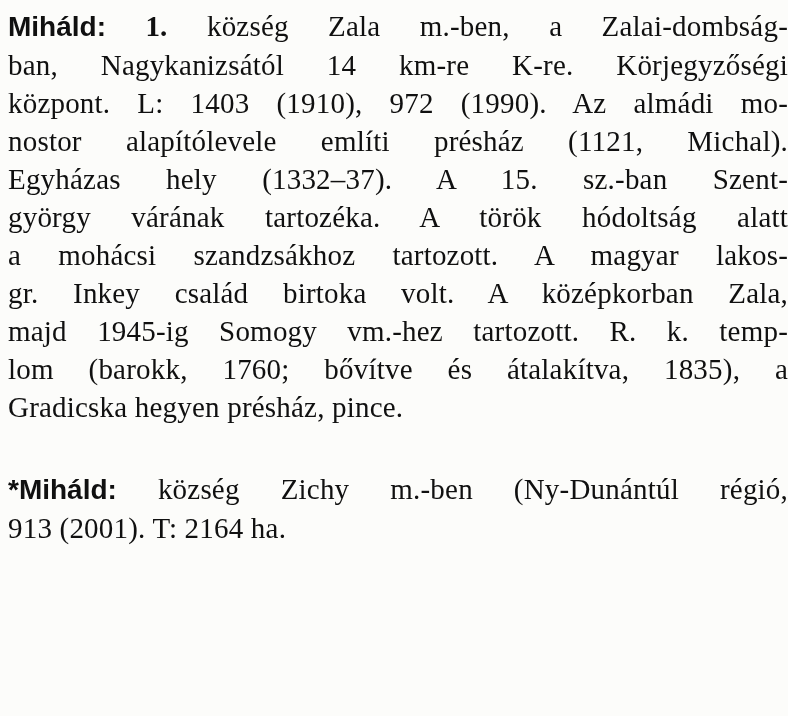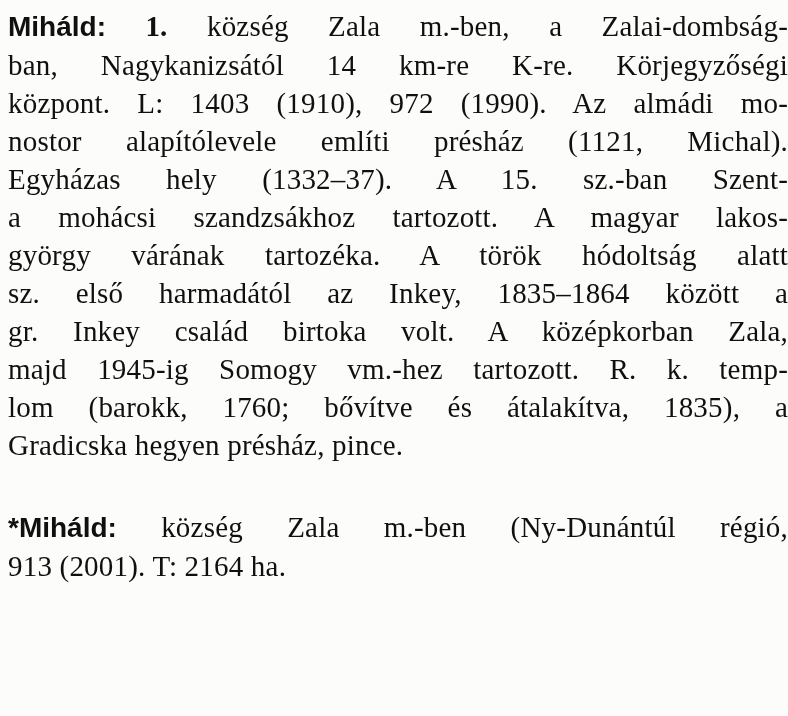--- a/index.html
+++ b/index.html
@@ -58,30 +58,29 @@
   <div class="entry">
     <div class="line">
       <span class="headword">Miháld:</span>
       <span class="sense-number">1.</span>
       <span>község Zala m.-ben, a Zalai-dombság-</span>
     </div>
     <div class="line">ban, Nagykanizsától 14 km-re K-re. Körjegyzőségi</div>
     <div class="line">központ. L: 1403 (1910), 972 (1990). Az almádi mo-</div>
     <div class="line">nostor alapítólevele említi présház (1121, Michal).</div>
     <div class="line">Egyházas hely (1332–37). A 15. sz.-ban Szent-</div>
+    <div class="line">györgy várának tartozéka. A török hódoltság alatt</div>
     <div class="line">a mohácsi szandzsákhoz tartozott. A magyar lakos-</div>
-    <div class="line">györgy várának tartozéka. A török hódoltság alatt</div>
-    <div class="line">sz. első harmadától az Inkey, 1835–1864 között a</div>
     <div class="line">gr. Inkey család birtoka volt. A középkorban Zala,</div>
     <div class="line">majd 1945-ig Somogy vm.-hez tartozott. R. k. temp-</div>
     <div class="line">lom (barokk, 1760; bővítve és átalakítva, 1835), a</div>
     <div class="line last">Gradicska hegyen présház, pince.</div>
   </div>
 
   <div class="entry">
     <div class="line">
       <span class="headword">*Miháld:</span>
-      <span>község Zala m.-ben (Ny-Dunántúl régió,</span>
+      <span>község Zichy m.-ben (Ny-Dunántúl régió,</span>
     </div>
     <div class="line last">913 (2001). T: 2164 ha.</div>
   </div>
 
 </div>
 
 </body></html>

